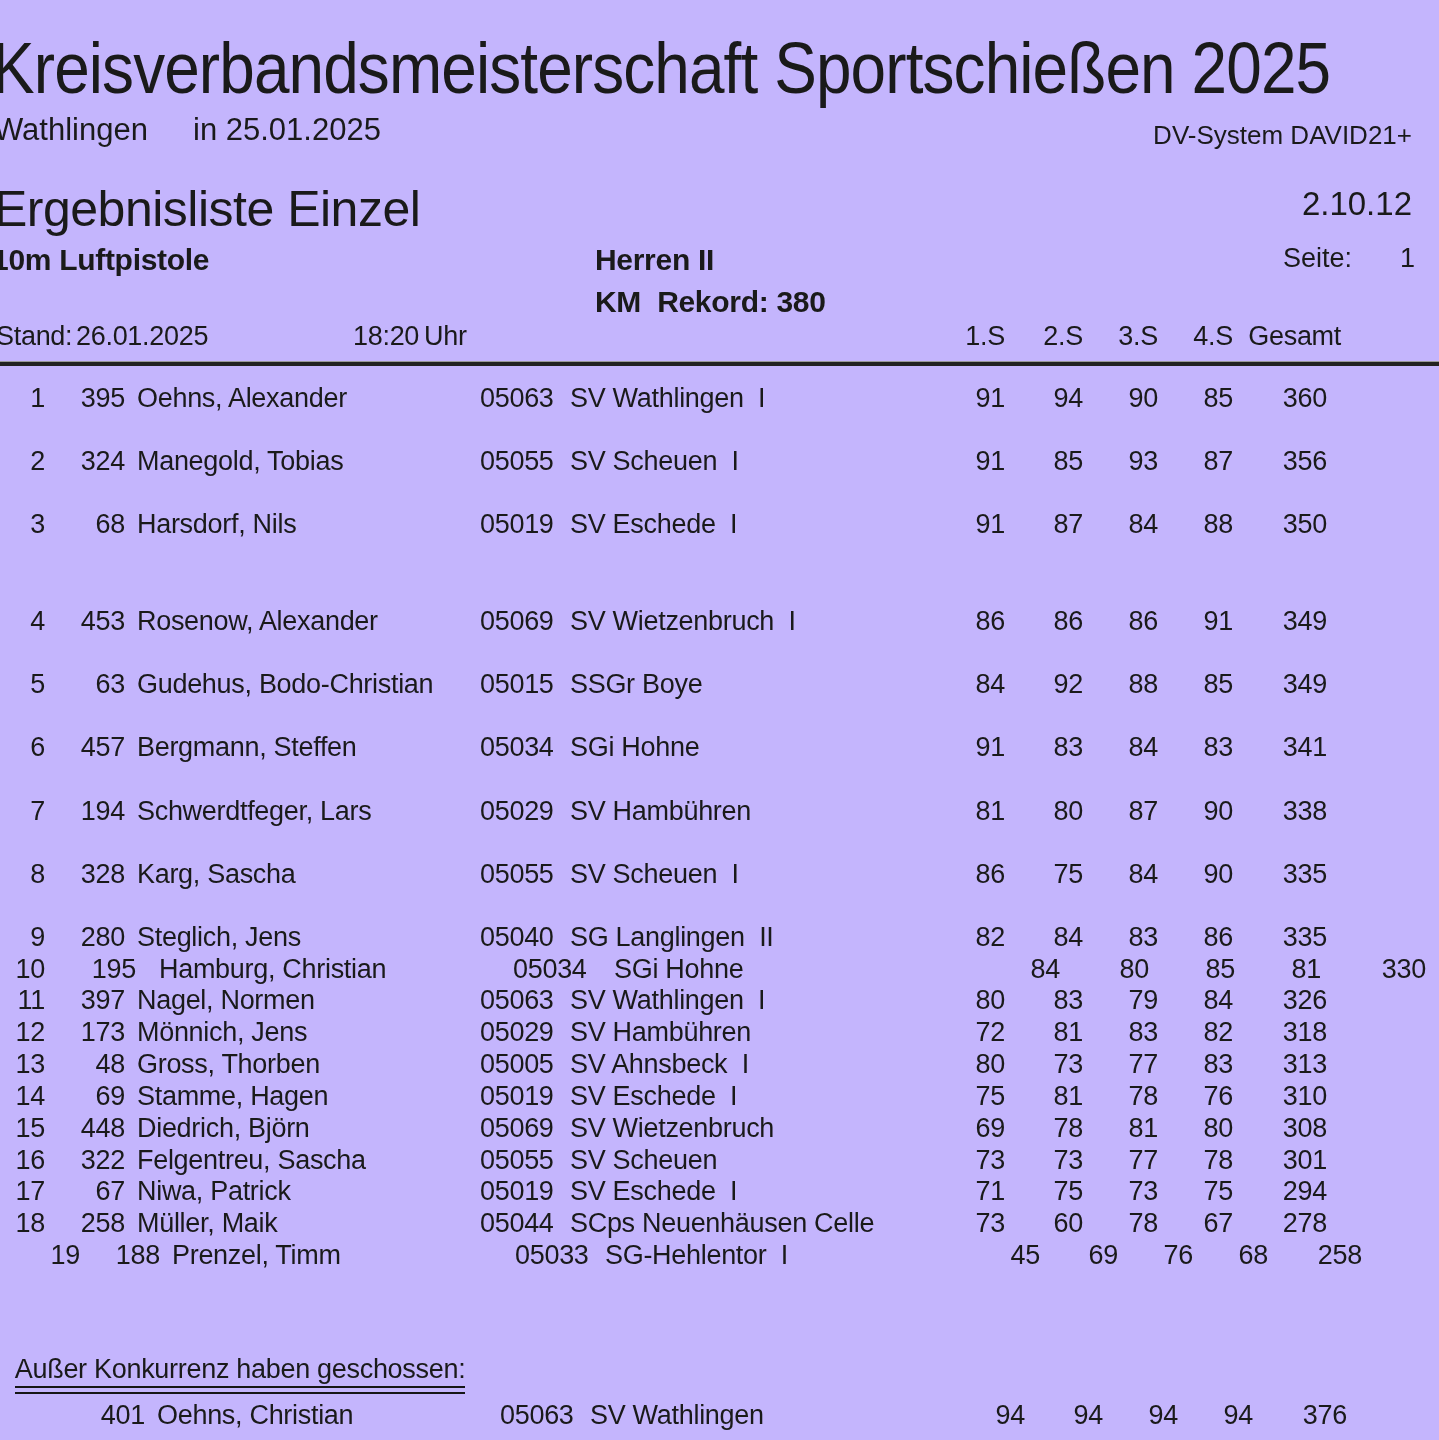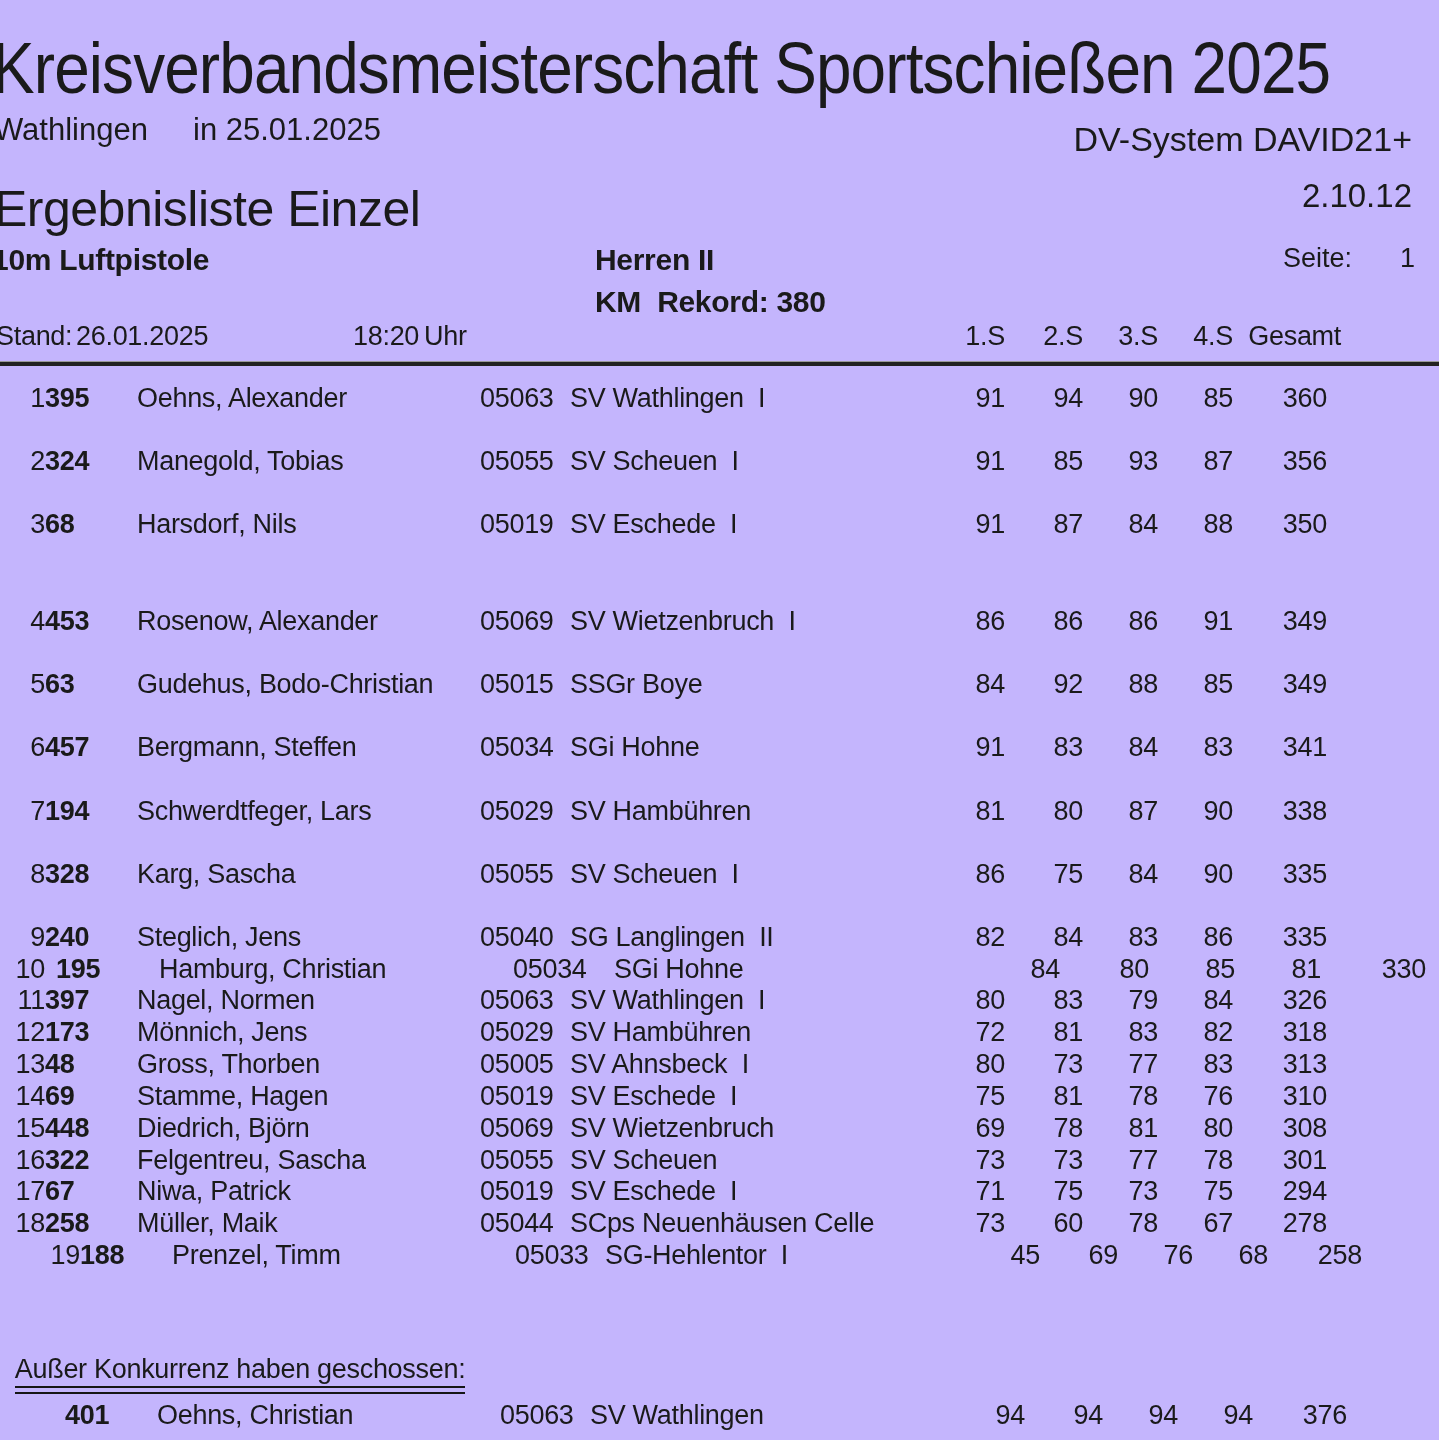--- a/index.html
+++ b/index.html
@@ -14,39 +14,39 @@
     font-family:"Liberation Sans","DejaVu Sans",sans-serif;
     -webkit-font-smoothing:antialiased;
   }
   .abs{position:absolute;white-space:pre;}
 
   .title{
     font-size:73px;line-height:1.05;letter-spacing:-1px;
     transform:scaleX(.875);transform-origin:left top;
   }
   .sub{font-size:31px;}
-  .dv{font-size:34px;}
+  .dv{font-size:26px;}
   .list-title{font-size:50px;letter-spacing:-.5px;}
   .version{font-size:33px;}
   .b30{font-size:30px;font-weight:bold;letter-spacing:-.3px;}
   .seite{font-size:27px;display:flex;justify-content:space-between;width:132px;white-space:pre;}
 
   .divider{
     position:absolute;left:-10px;width:1449px;height:4px;
     background:#222;border-top:1px solid #999;
   }
 
   .grid-row{
     position:absolute;left:0;width:1439px;height:32px;line-height:32px;
     display:grid;
     grid-template-columns:45px 80px 355px 90px 395px 40px 78px 75px 75px 108px;
     font-size:27px;letter-spacing:-.3px;white-space:pre;
   }
   .c-rank{grid-column:1;text-align:right;}
-  .c-startno{grid-column:2;text-align:left;font-weight:bold;}
+  .c-startno{grid-column:2;text-align:right;}
   .c-name{grid-column:3;padding-left:12px;overflow:hidden;}
   .c-clubid{grid-column:4;}
   .c-club{grid-column:5;overflow:hidden;}
   .c-s1{grid-column:6;text-align:right;}
   .c-s2{grid-column:7;text-align:right;}
   .c-s3{grid-column:8;text-align:right;}
   .c-s4{grid-column:9;text-align:right;}
   .c-total{grid-column:10;text-align:right;padding-right:14px;}
   .hdr .c-total{padding-right:0;}
 
@@ -67,21 +67,21 @@
 
   <div class="abs title" style="left:-8px;top:30px;">Kreisverbandsmeisterschaft Sportschießen 2025</div>
 
   <div class="abs sub" style="left:-6px;top:112px;">Wathlingen</div>
   <div class="abs sub" style="left:193px;top:112px;">in 25.01.2025</div>
 
   <div class="abs dv" style="right:27px;top:120px;">DV-System DAVID21+</div>
 
   <div class="abs list-title" style="left:-6px;top:180px;">Ergebnisliste Einzel</div>
 
-  <div class="abs version" style="right:27px;top:177px;">2.10.12</div>
+  <div class="abs version" style="right:27px;top:185px;">2.10.12</div>
 
   <div class="abs b30" style="left:-8px;top:243px;">10m Luftpistole</div>
 
   <div class="abs b30" style="left:595px;top:243px;">Herren II</div>
 
   <div class="abs b30" style="left:595px;top:285px;">KM  Rekord: 380</div>
 
   <div class="abs seite" style="left:1283px;top:243px;">
     <span>Seite:</span>
     <span>1</span>
@@ -194,21 +194,21 @@
       <span class="c-clubid">05055</span>
       <span class="c-club">SV Scheuen  I</span>
       <span class="c-s1">86</span>
       <span class="c-s2">75</span>
       <span class="c-s3">84</span>
       <span class="c-s4">90</span>
       <span class="c-total">335</span>
     </div>
       <div class="grid-row" style="top: 921px;">
       <span class="c-rank">9</span>
-      <span class="c-startno">240</span>
+      <span class="c-startno">280</span>
       <span class="c-name">Steglich, Jens</span>
       <span class="c-clubid">05040</span>
       <span class="c-club">SG Langlingen  II</span>
       <span class="c-s1">82</span>
       <span class="c-s2">84</span>
       <span class="c-s3">83</span>
       <span class="c-s4">86</span>
       <span class="c-total">335</span>
     </div>
       <div class="grid-row" style="top: 953px; gap: 11px;">

